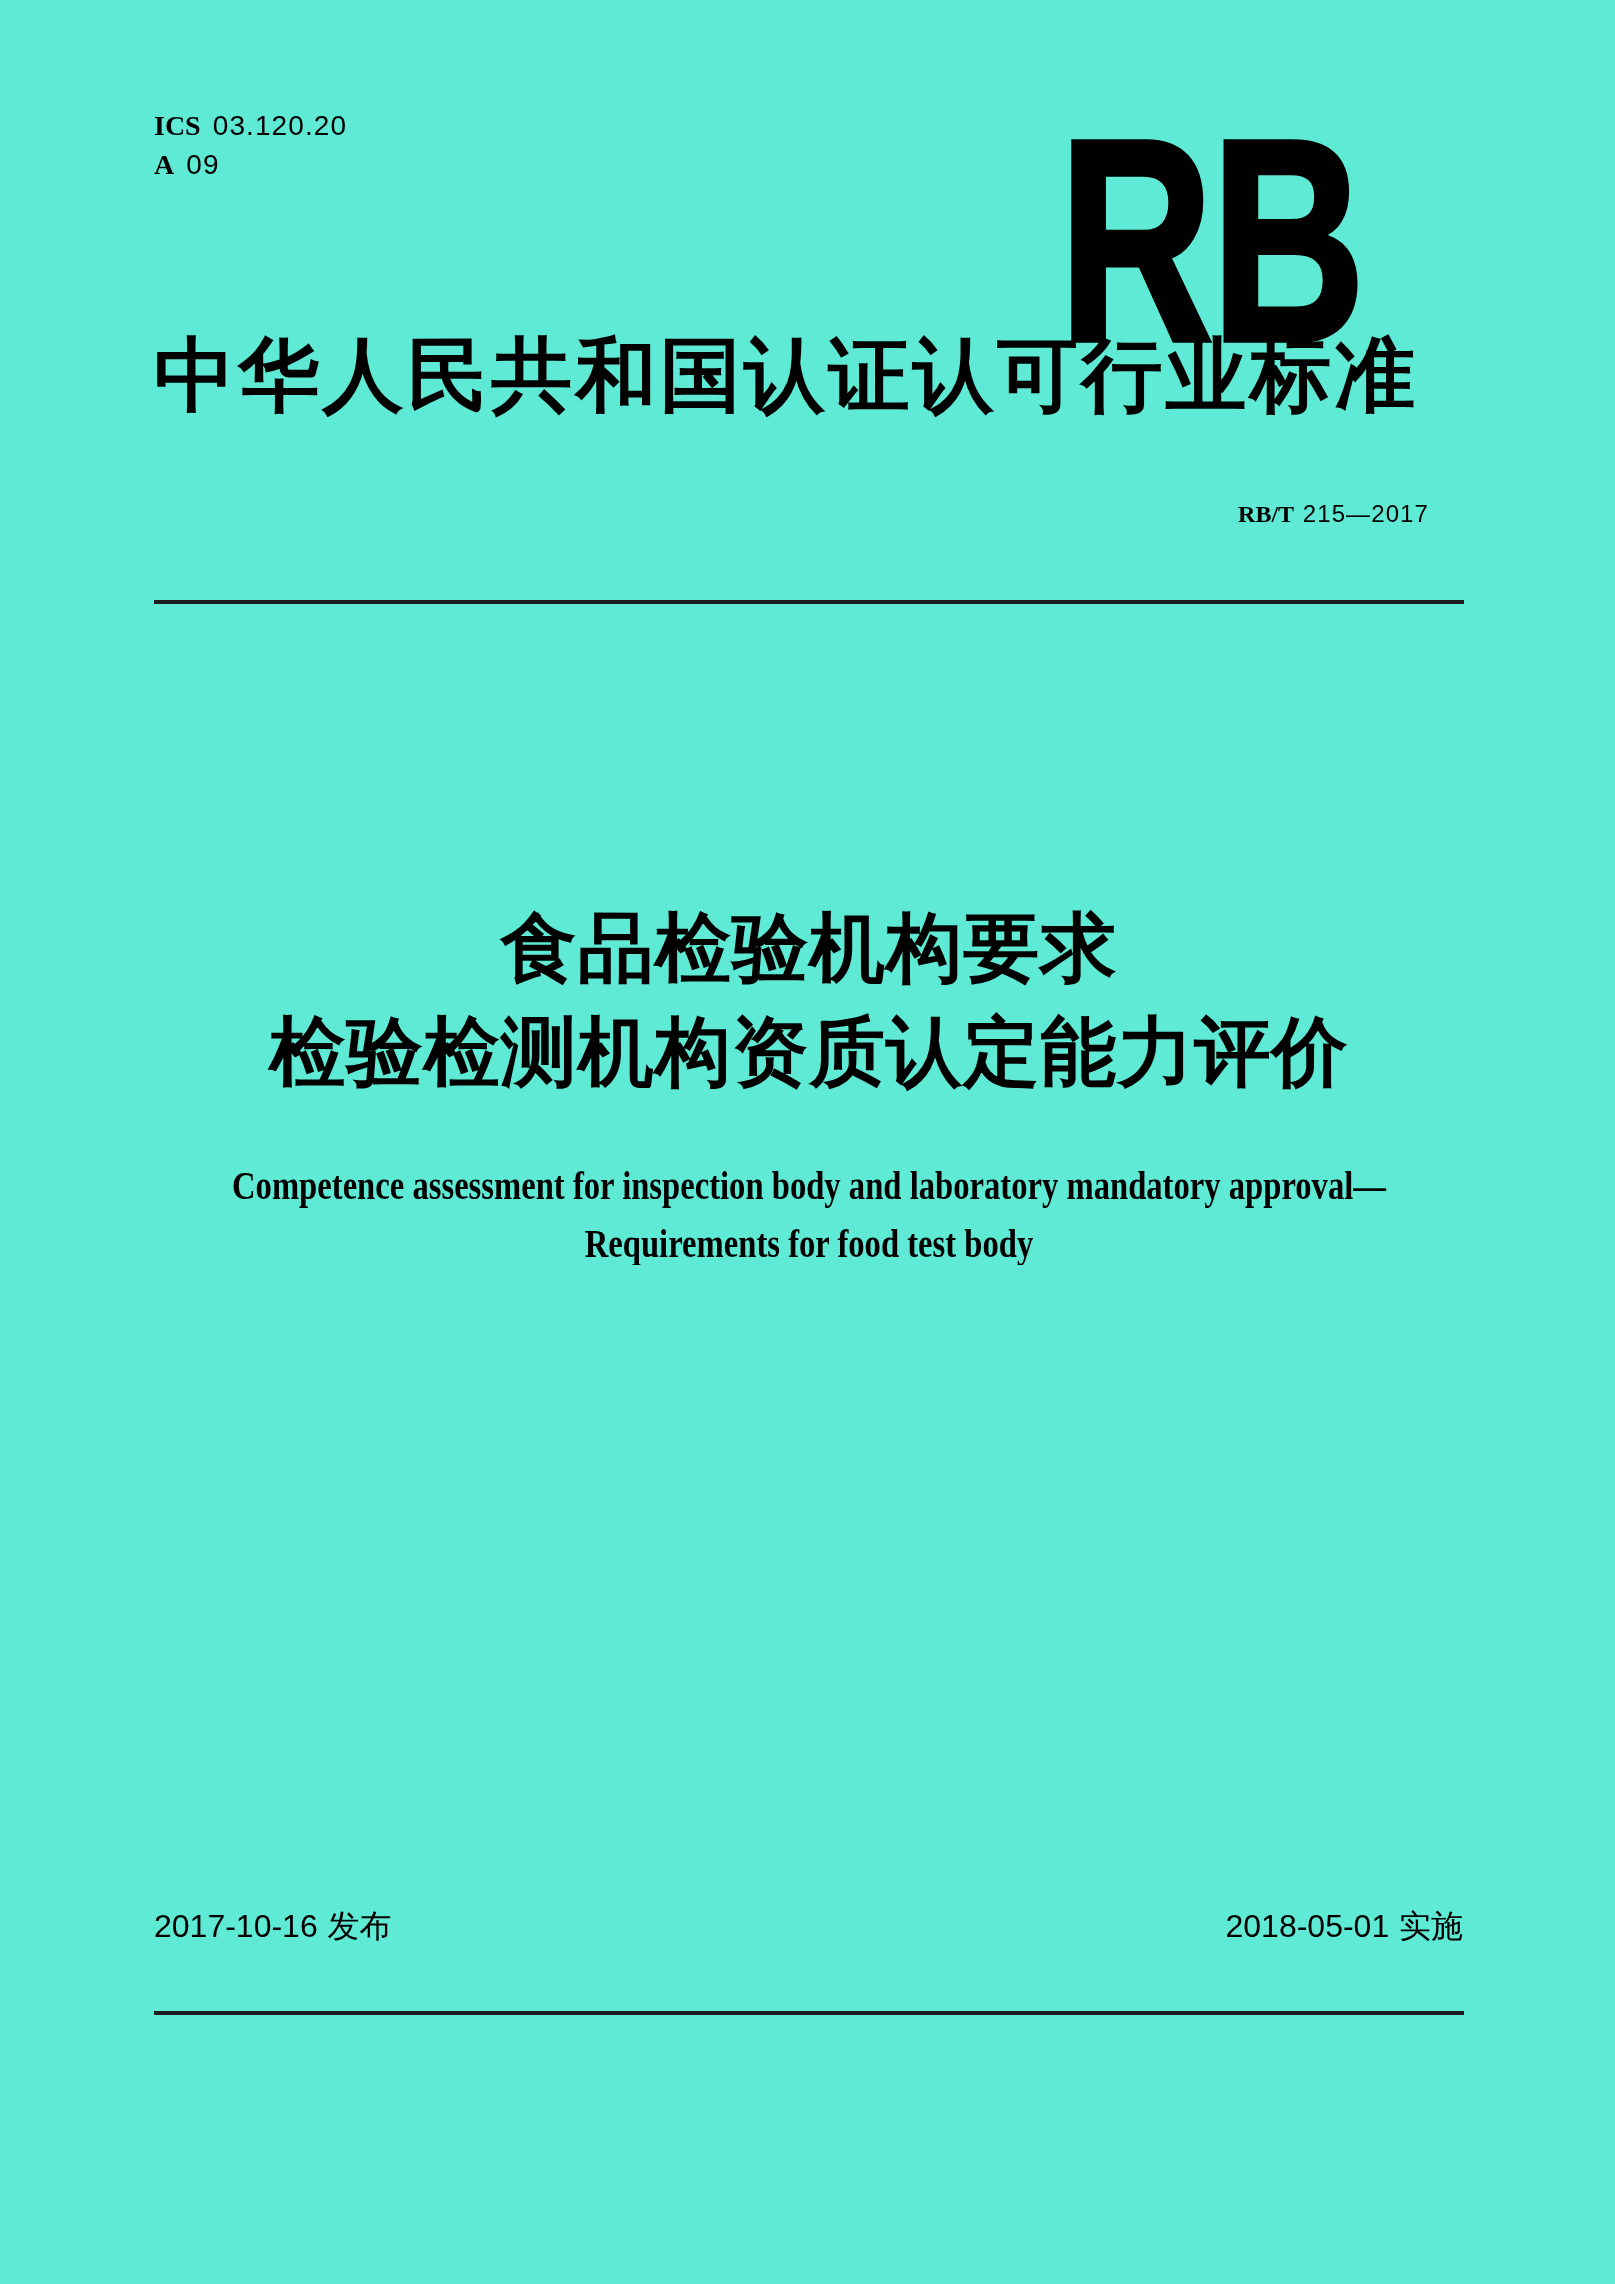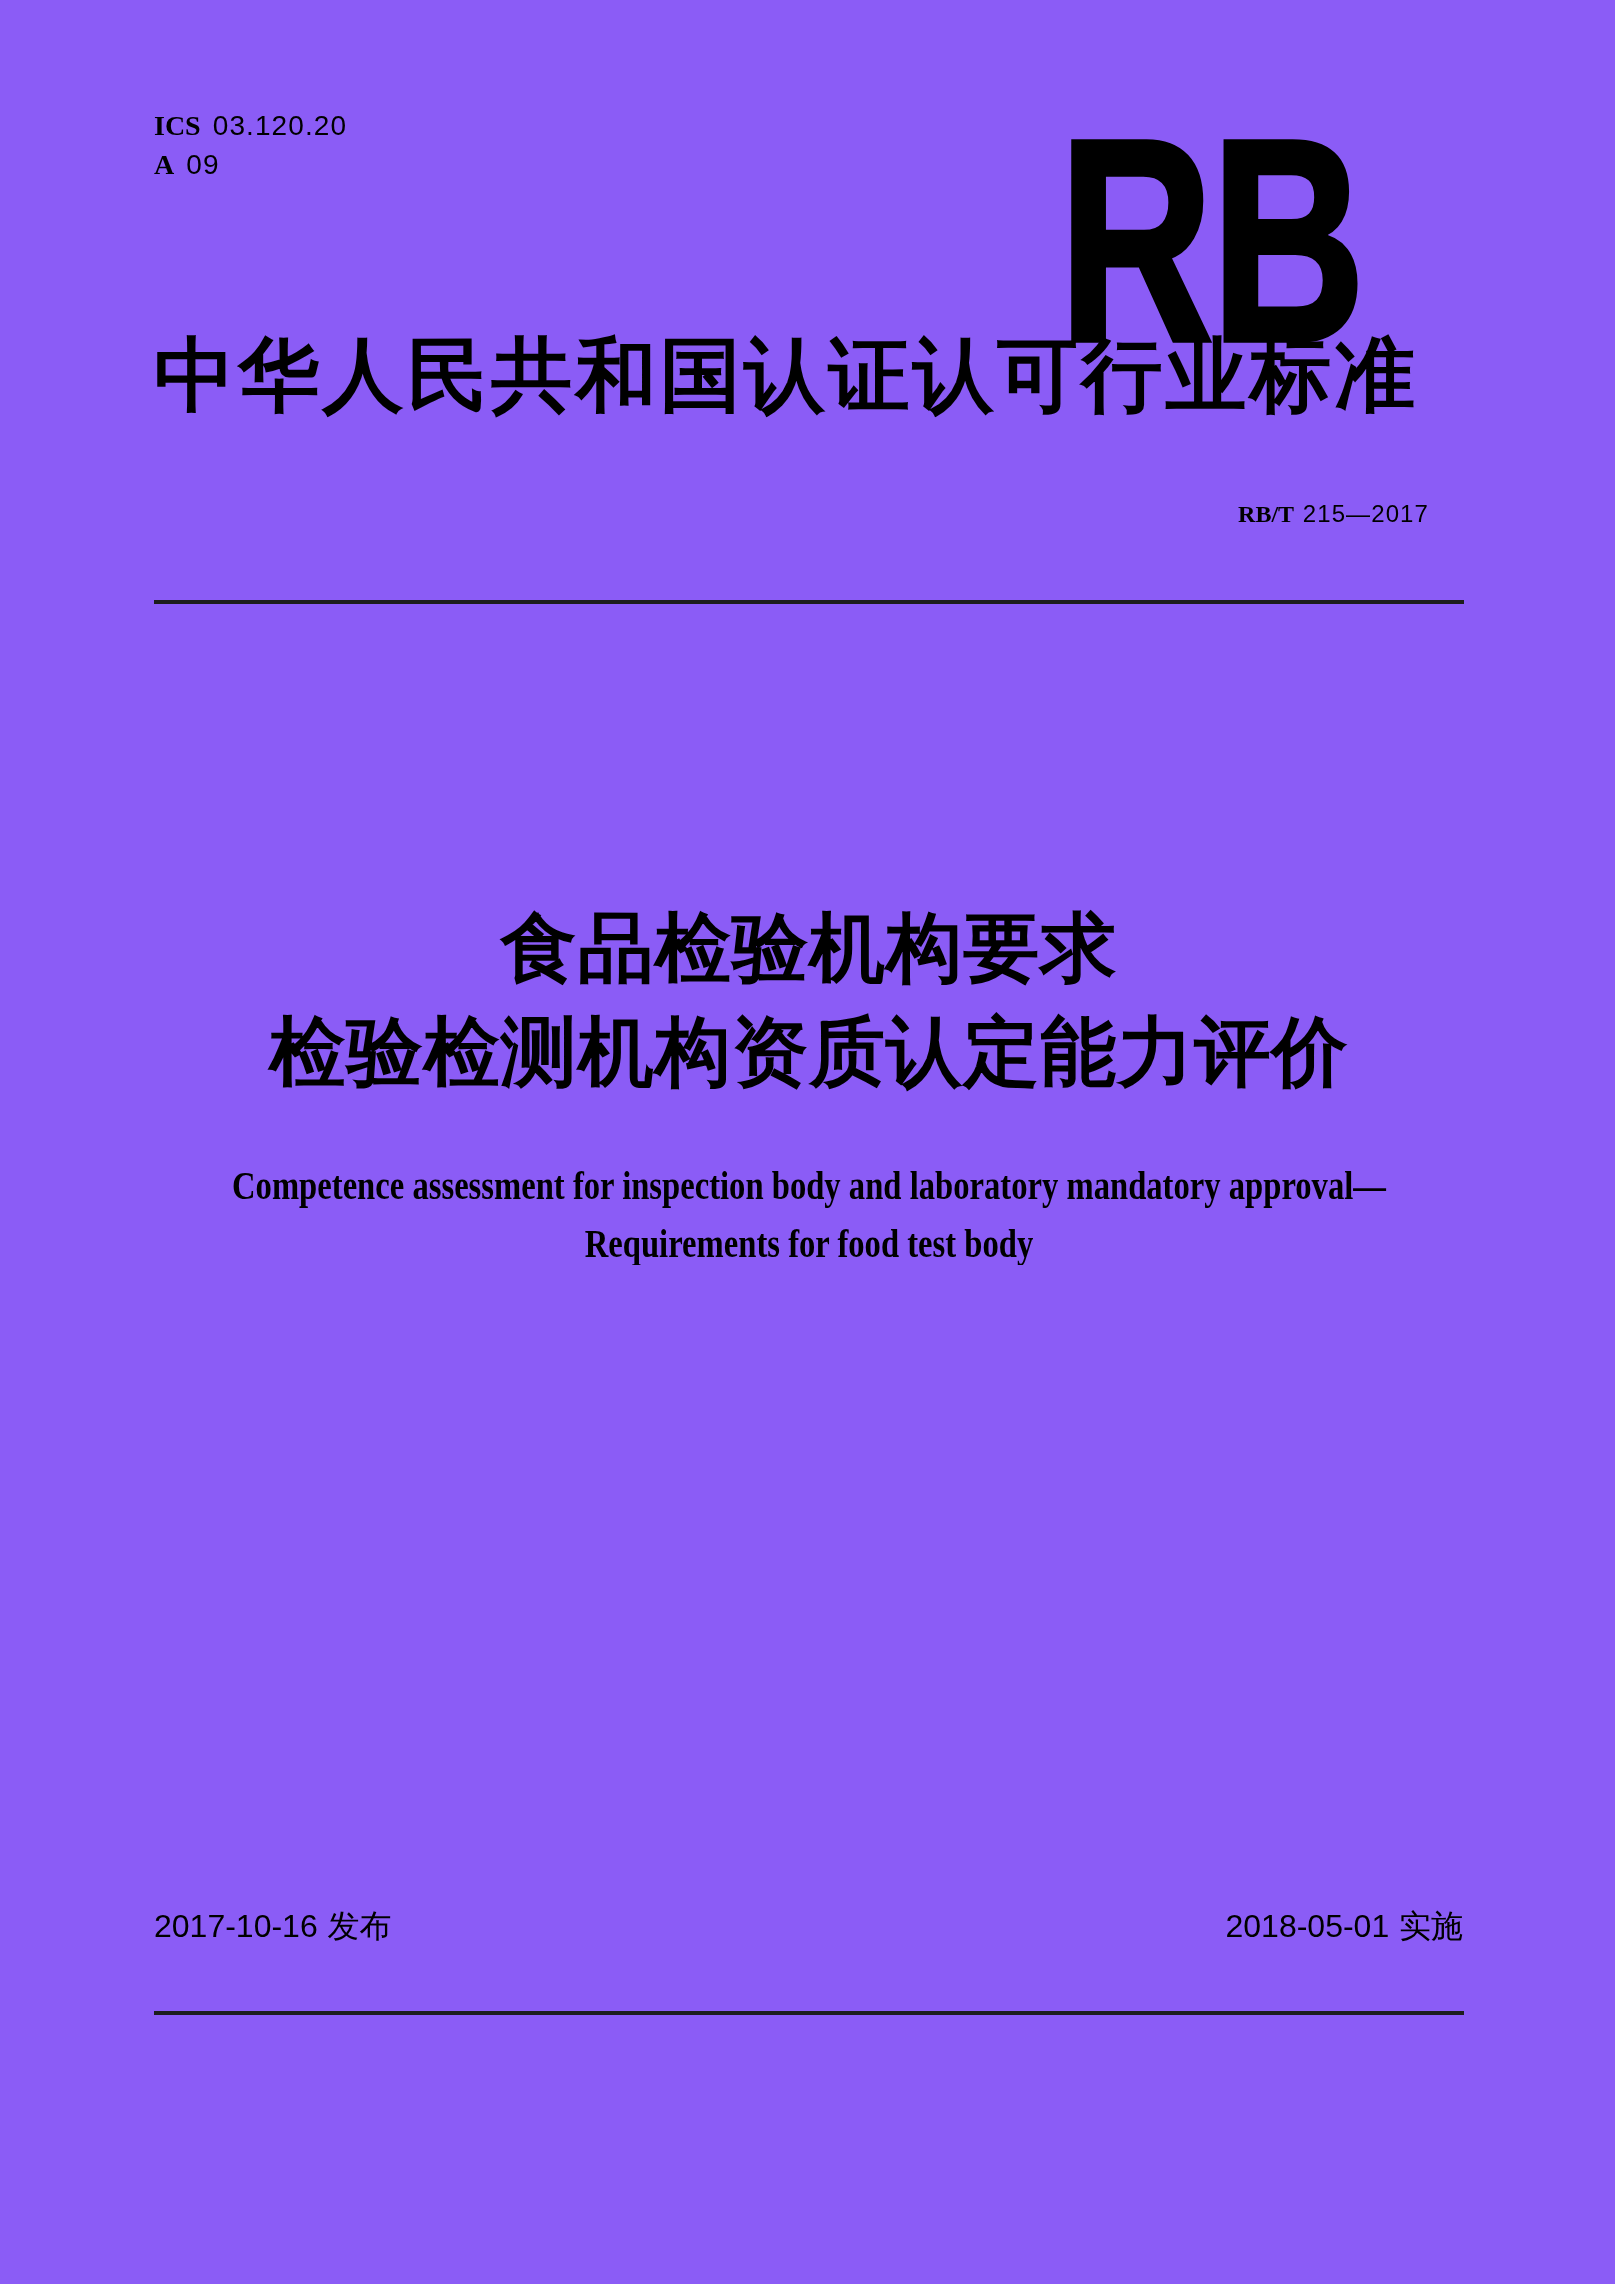--- a/index.html
+++ b/index.html
@@ -6,21 +6,21 @@
     margin: 0;
     padding: 0;
     background: #ffffff;
     font-family: "Liberation Sans", sans-serif;
     color: #000000;
   }
   .page {
     position: relative;
     width: 1616px;
     height: 2284px;
-    background: #8b5cf6;
+    background: #5eead4;
     overflow: hidden;
   }
 
   
   .ics-block {
     position: absolute;
     left: 154px;
     top: 106px;
     font-size: 28px;
     line-height: 39px;

